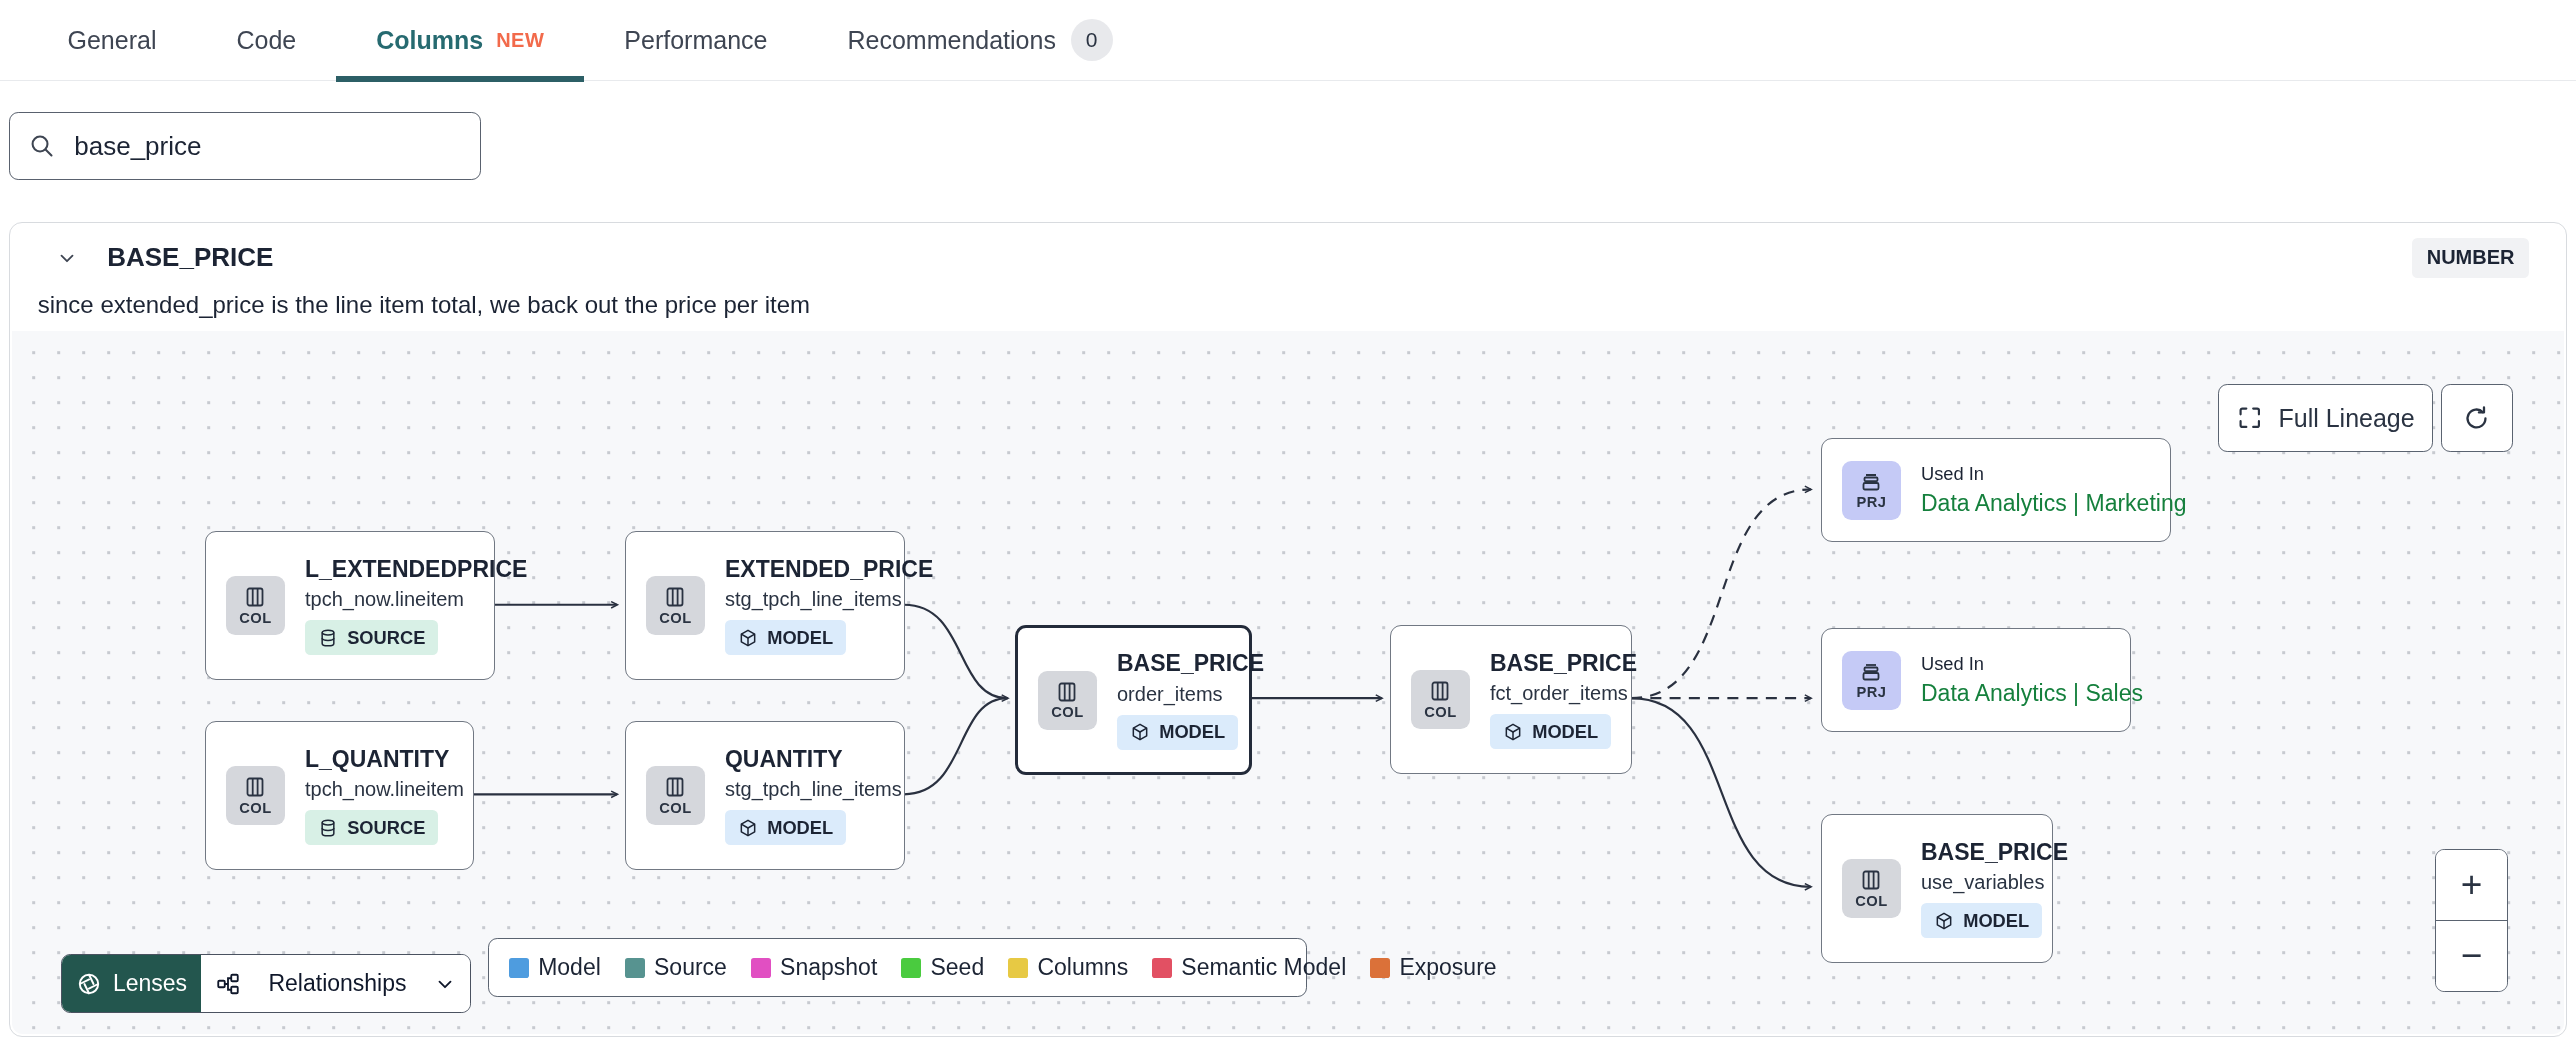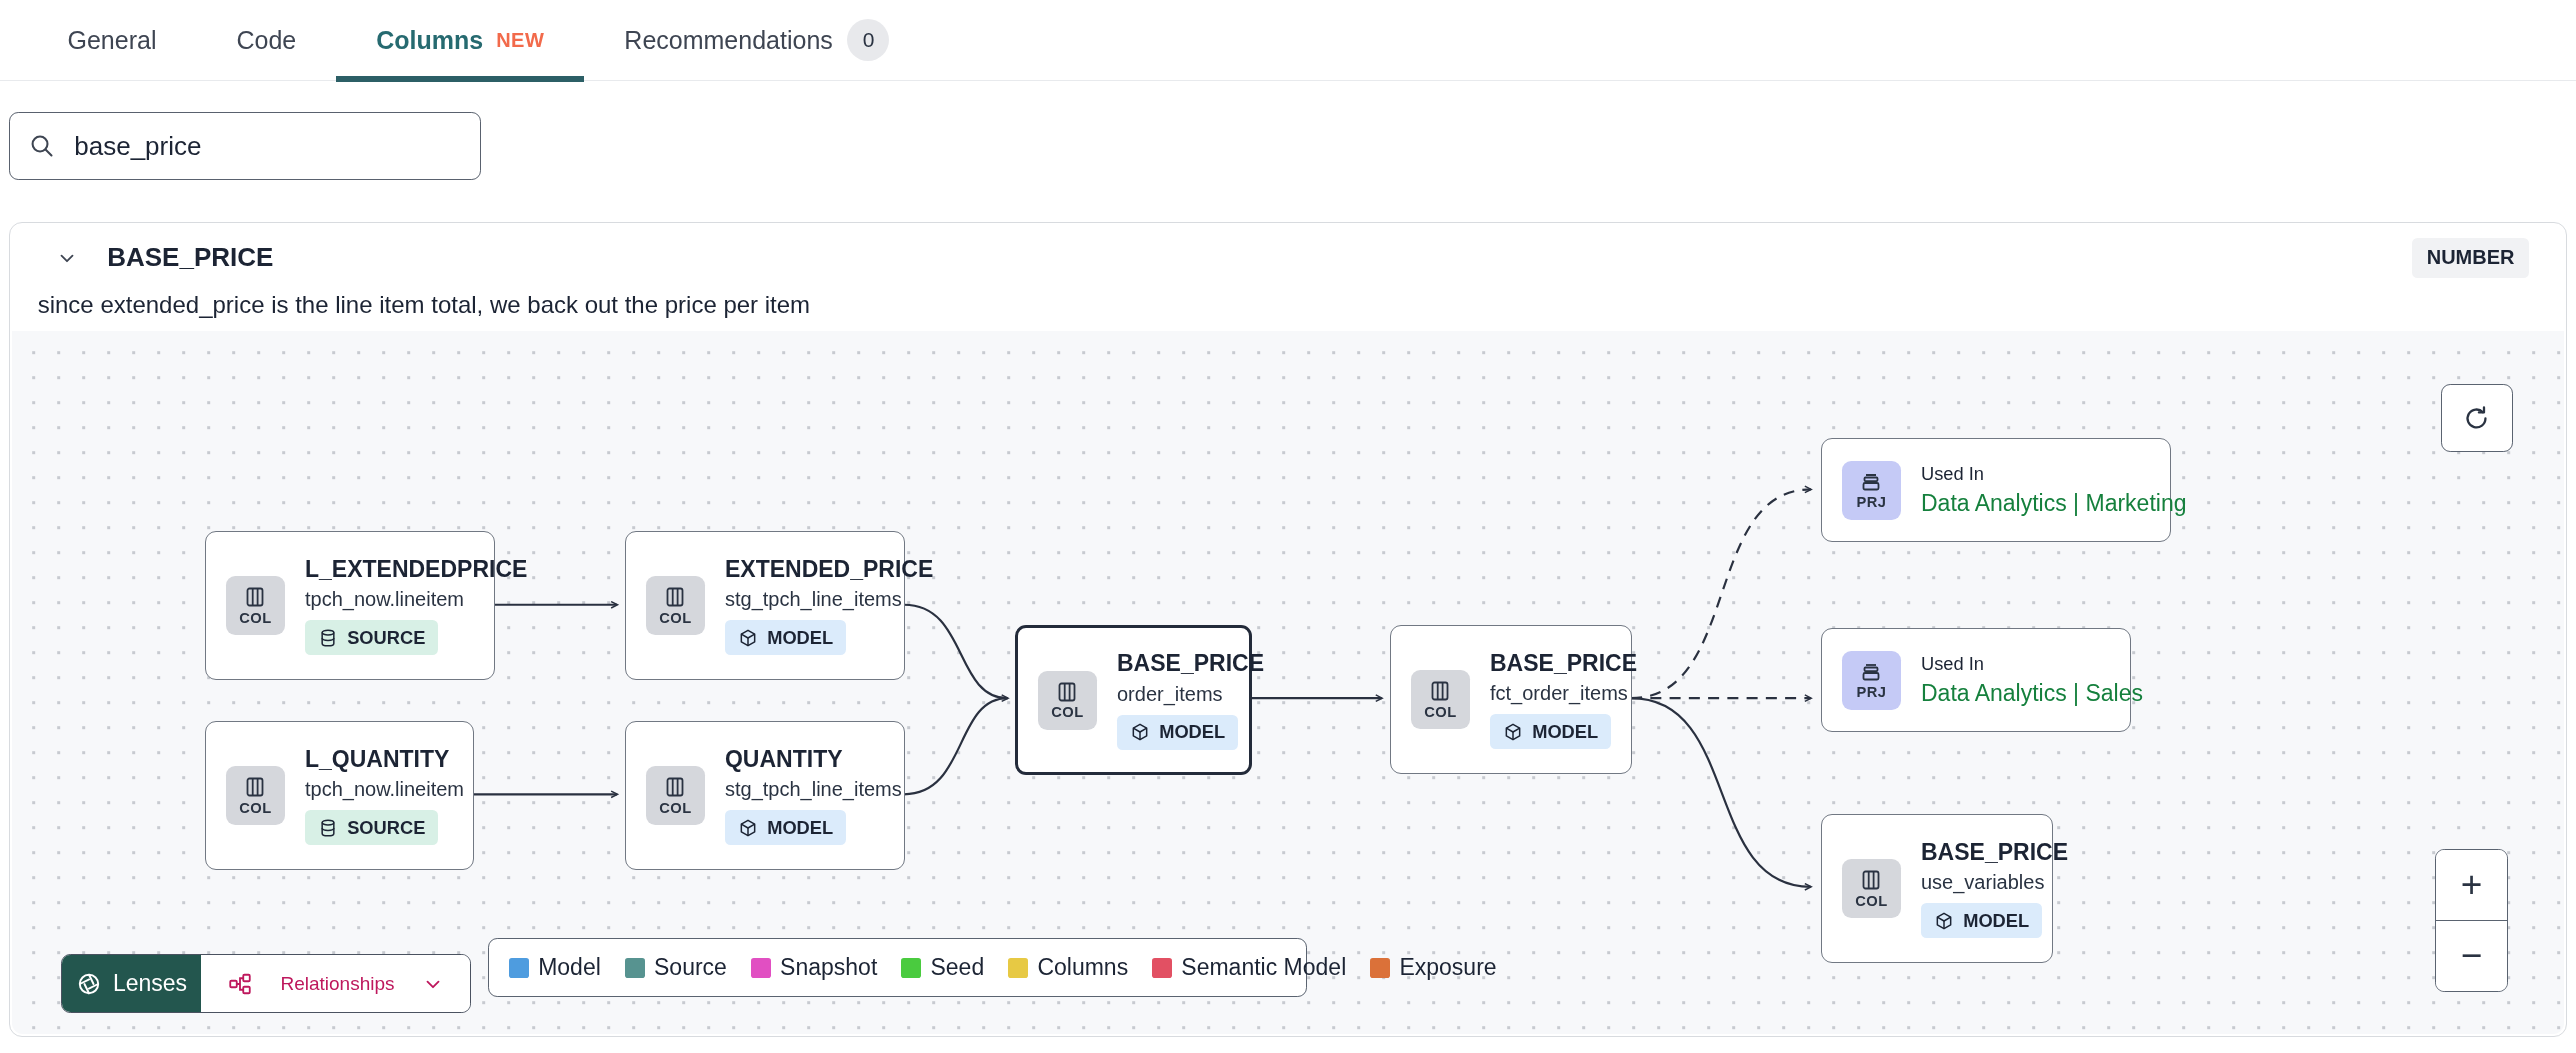--- a/index.html
+++ b/index.html
@@ -54,21 +54,21 @@
   .btn { background:#fff; border:1.8px solid #5A6370; border-radius:9.2px; display:flex; align-items:center; justify-content:center; cursor:pointer; color:#2A3342; }
   .full-lineage-btn { position:absolute; left:2206px; top:53px; width:215px; height:68px; gap:14.7px; font-size:25px; }
   .refresh-btn { position:absolute; left:2429px; top:53px; width:72px; height:68px; }
   .zoom-ctl { position:absolute; left:2423px; top:518px; width:73px; height:143px; border:1.8px solid #5A6370; border-radius:9.2px; background:#fff; display:flex; flex-direction:column; overflow:hidden; }
   .zoom-btn { flex:1; display:flex; align-items:center; justify-content:center; font-size:37px; color:#2A3342; cursor:pointer; background:#fff; border:none; font-family:"Liberation Sans", sans-serif; }
   .zoom-btn:first-child { border-bottom:1.8px solid #5A6370; }
 
   
   .lens-group { position:absolute; left:49px; top:623px; height:59px; display:flex; border:1.8px solid #4A5260; border-radius:9.2px; overflow:hidden; background:#fff; }
   .lenses-btn { width:139px; height:100%; background:#23564E; color:#fff; display:flex; align-items:center; justify-content:center; gap:11px; font-size:23px; cursor:pointer; }
-  .relationships-btn { width:269px; height:100%; background:#fff; color:#be185d; display:flex; align-items:center; justify-content:center; gap:27px; font-size:19px; cursor:pointer; }
+  .relationships-btn { width:269px; height:100%; background:#fff; color:#0f172a; display:flex; align-items:center; justify-content:center; gap:27px; font-size:23px; cursor:pointer; }
   .legend { position:absolute; left:476px; top:607px; width:819px; height:59px; background:#fff; border:1.8px solid #5A6370; border-radius:9.2px; display:flex; align-items:center; padding:0 20px; gap:24px; }
   .legend-item { display:flex; align-items:center; gap:9.2px; font-size:23px; color:#1C2434; white-space:nowrap; }
   .swatch { width:20px; height:20px; border-radius:2.8px; flex:0 0 auto; }
 
   svg.icon { display:block; }
 </style>
 </head>
 <body>
 
 <div id="app">
@@ -77,20 +77,23 @@
     <div class="tab">
         <span>General</span>
       </div>
     <div class="tab">
         <span>Code</span>
       </div>
     <div class="tab active">
       <span>Columns</span>
       <span class="new-badge">NEW</span>
     </div>
+    <div class="tab">
+        <span>Performance</span>
+      </div>
     <div class="tab">
       <span>Recommendations</span>
       <span class="count">0</span>
     </div>
   </div>
 
   <div class="search-box">
     <svg class="icon" width="27.5" height="27.5" viewBox="0 0 24 24" fill="none" stroke="#3E4552" stroke-width="1.8" stroke-linecap="round">
         <circle cx="10.5" cy="10.5" r="6.5"></circle>
         <line x1="15.3" y1="15.3" x2="20.5" y2="20.5"></line>
@@ -121,20 +124,29 @@
         <path d="M526 299 H660" fill="none" stroke="#2A3140" stroke-width="2.4" marker-end="url(#arr)"></path>
         <path d="M503 506 H660" fill="none" stroke="#2A3140" stroke-width="2.4" marker-end="url(#arr)"></path>
         <path d="M973 299 C1042 299 1028 401 1086 401" fill="none" stroke="#2A3140" stroke-width="2.4" marker-end="url(#arr)"></path>
         <path d="M973 506 C1042 506 1028 401 1086 401" fill="none" stroke="#2A3140" stroke-width="2.4"></path>
         <path d="M1351 401 H1494" fill="none" stroke="#2A3140" stroke-width="2.4" marker-end="url(#arr)"></path>
         <path d="M1766 401 C1885 401 1845 173 1962 173" fill="none" stroke="#2A3140" stroke-width="2.4" stroke-dasharray="12 9" marker-end="url(#arr)"></path>
         <path d="M1766 401 H1962" fill="none" stroke="#2A3140" stroke-width="2.4" stroke-dasharray="12 9" marker-end="url(#arr)"></path>
         <path d="M1766 401 C1885 401 1845 607 1962 607" fill="none" stroke="#2A3140" stroke-width="2.4" marker-end="url(#arr)"></path>
       </svg>
 
+      <div class="btn full-lineage-btn">
+        <svg class="icon" width="27.5" height="27.5" viewBox="0 0 24 24" fill="none" stroke="currentColor" stroke-width="1.9" stroke-linecap="round">
+            <path d="M4 9V5.5A1.5 1.5 0 0 1 5.5 4H9"></path>
+            <path d="M15 4h3.5A1.5 1.5 0 0 1 20 5.5V9"></path>
+            <path d="M20 15v3.5a1.5 1.5 0 0 1-1.5 1.5H15"></path>
+            <path d="M9 20H5.5A1.5 1.5 0 0 1 4 18.5V15"></path>
+          </svg>
+        <span>Full Lineage</span>
+      </div>
       <div class="btn refresh-btn">
         <svg class="icon" width="29" height="29" viewBox="0 0 24 24" fill="none" stroke="currentColor" stroke-width="1.9" stroke-linecap="round" stroke-linejoin="round">
             <path d="M19.4 12a7.4 7.4 0 1 1-2.1-5.2"></path>
             <polyline points="18.2,2.8 18.2,7.0 14.0,7.0"></polyline>
           </svg>
       </div>
 
       <div class="node" style="left:193px; top:200px; width:290px; height:149px;">
         <div class="node-badge col">
           <svg class="icon" width="24" height="24" viewBox="0 0 24 24" fill="none" stroke="currentColor" stroke-width="1.8">

